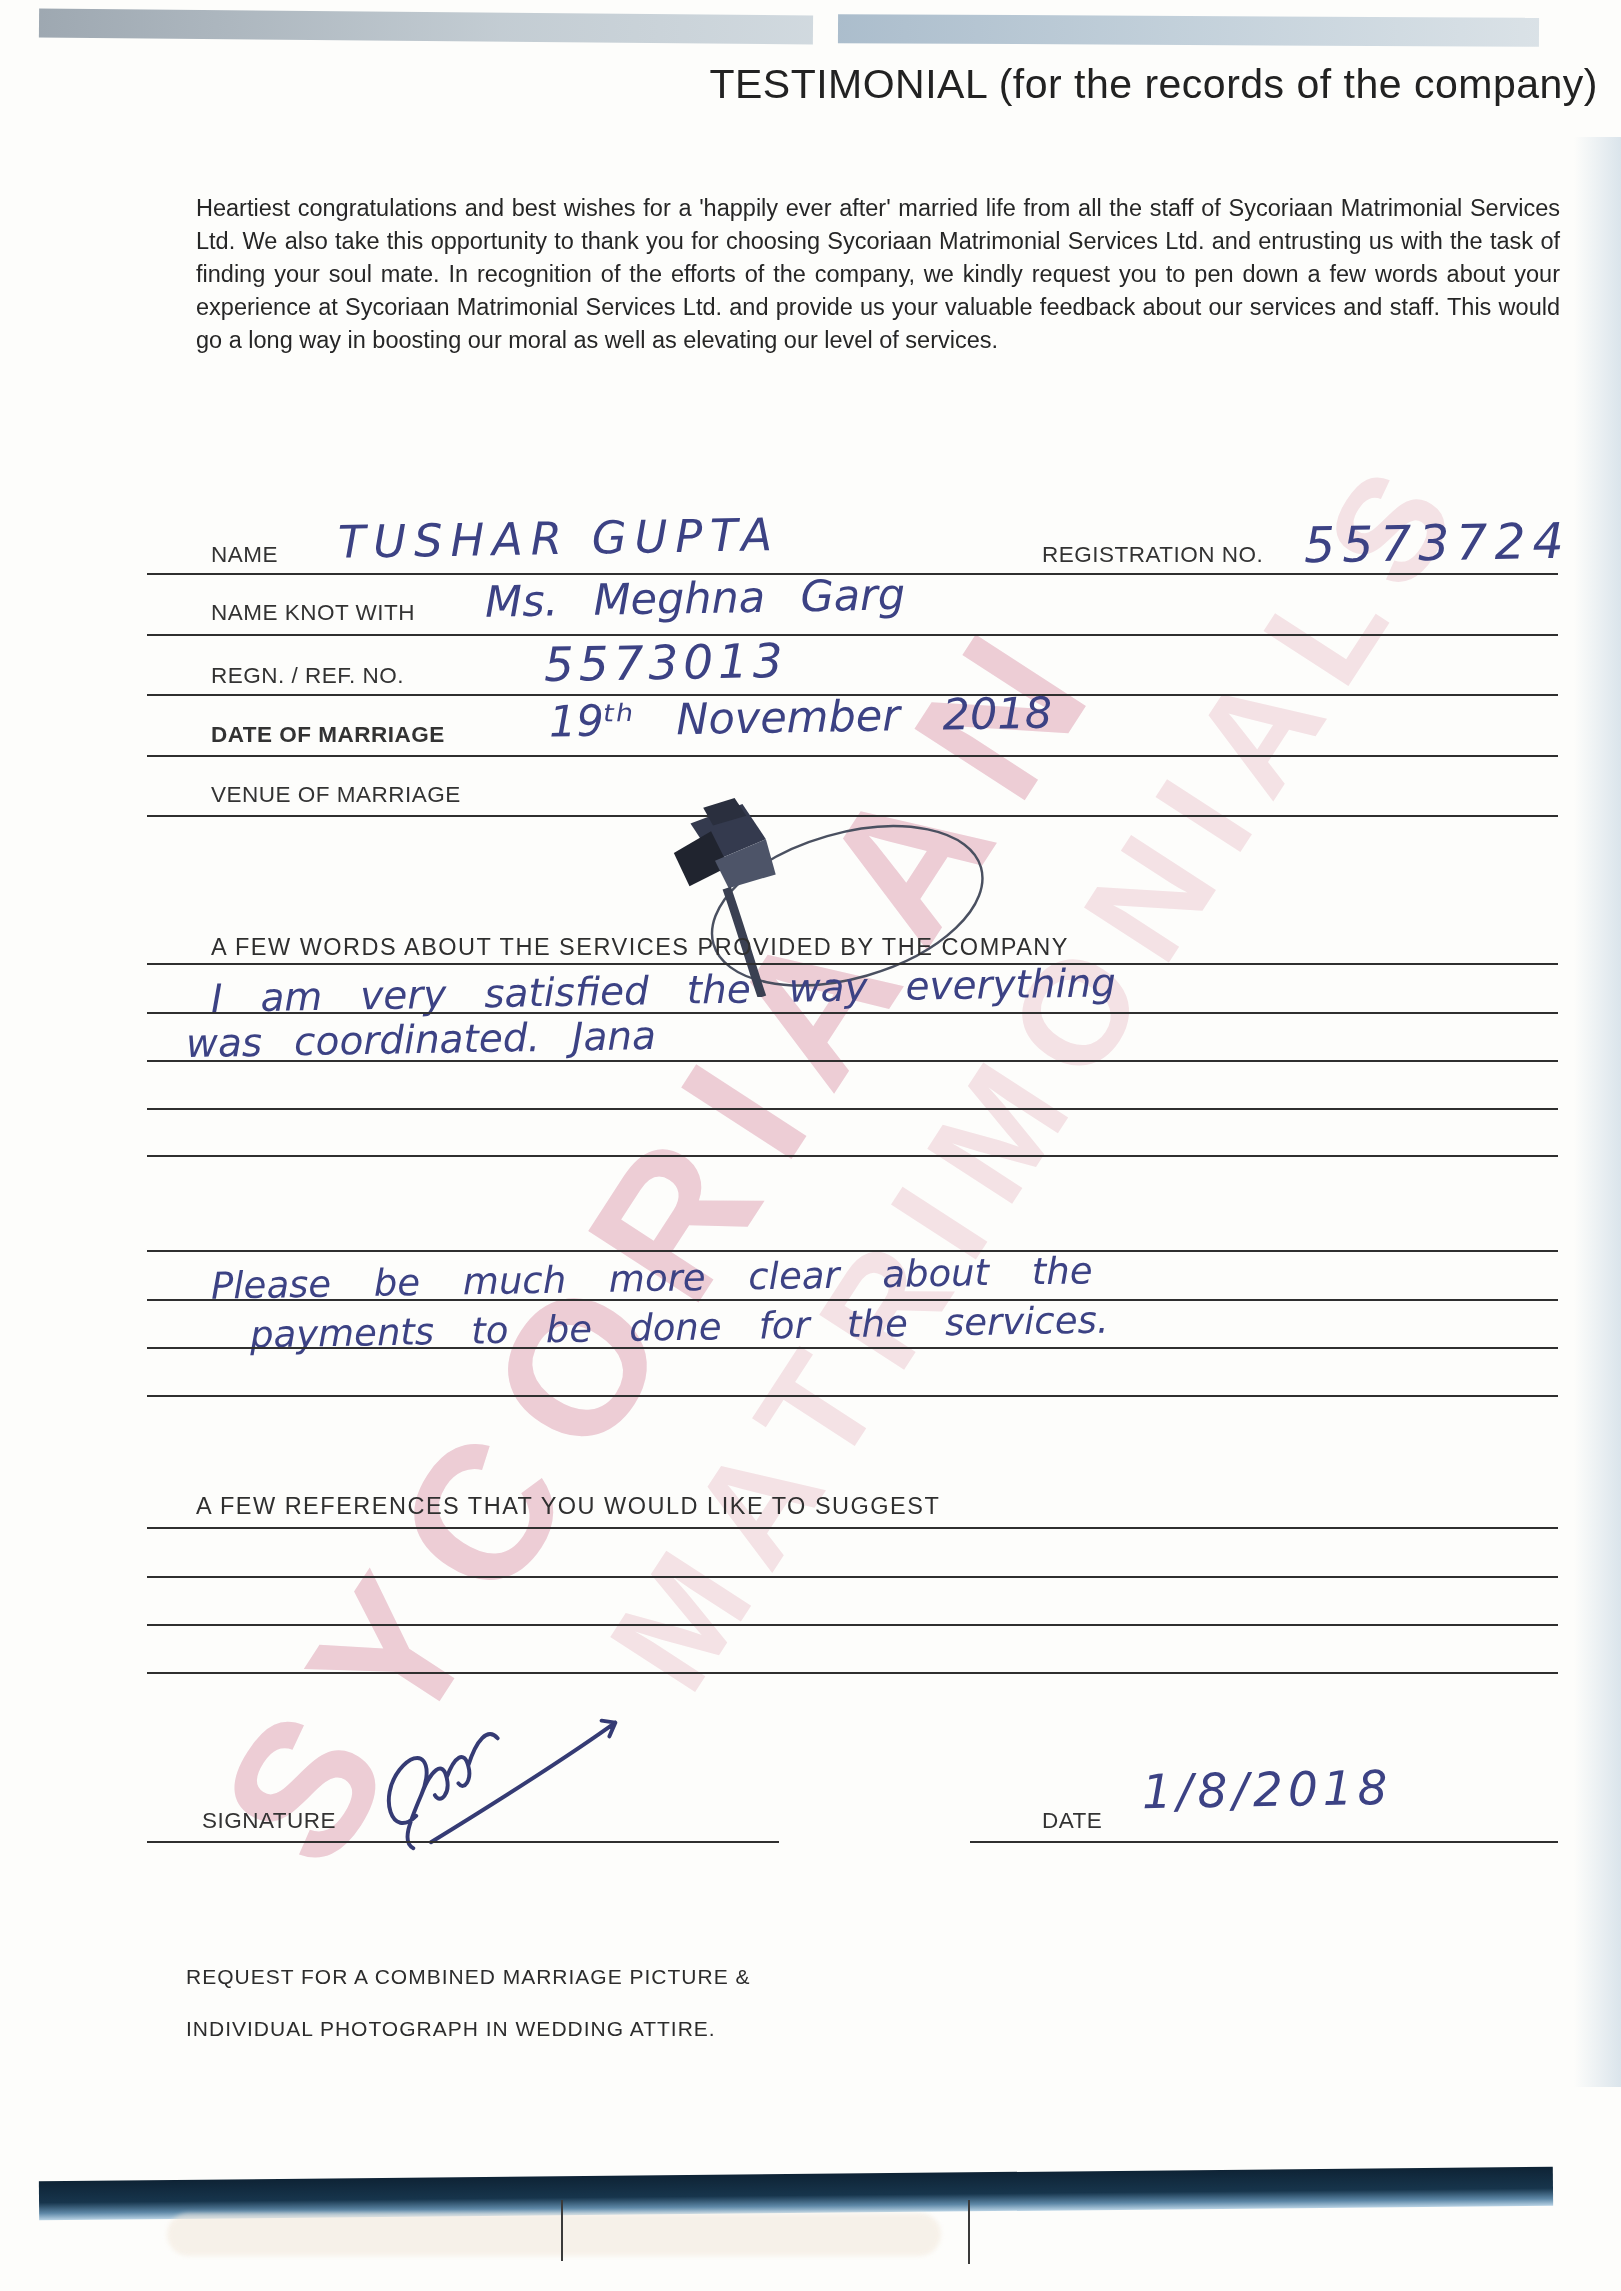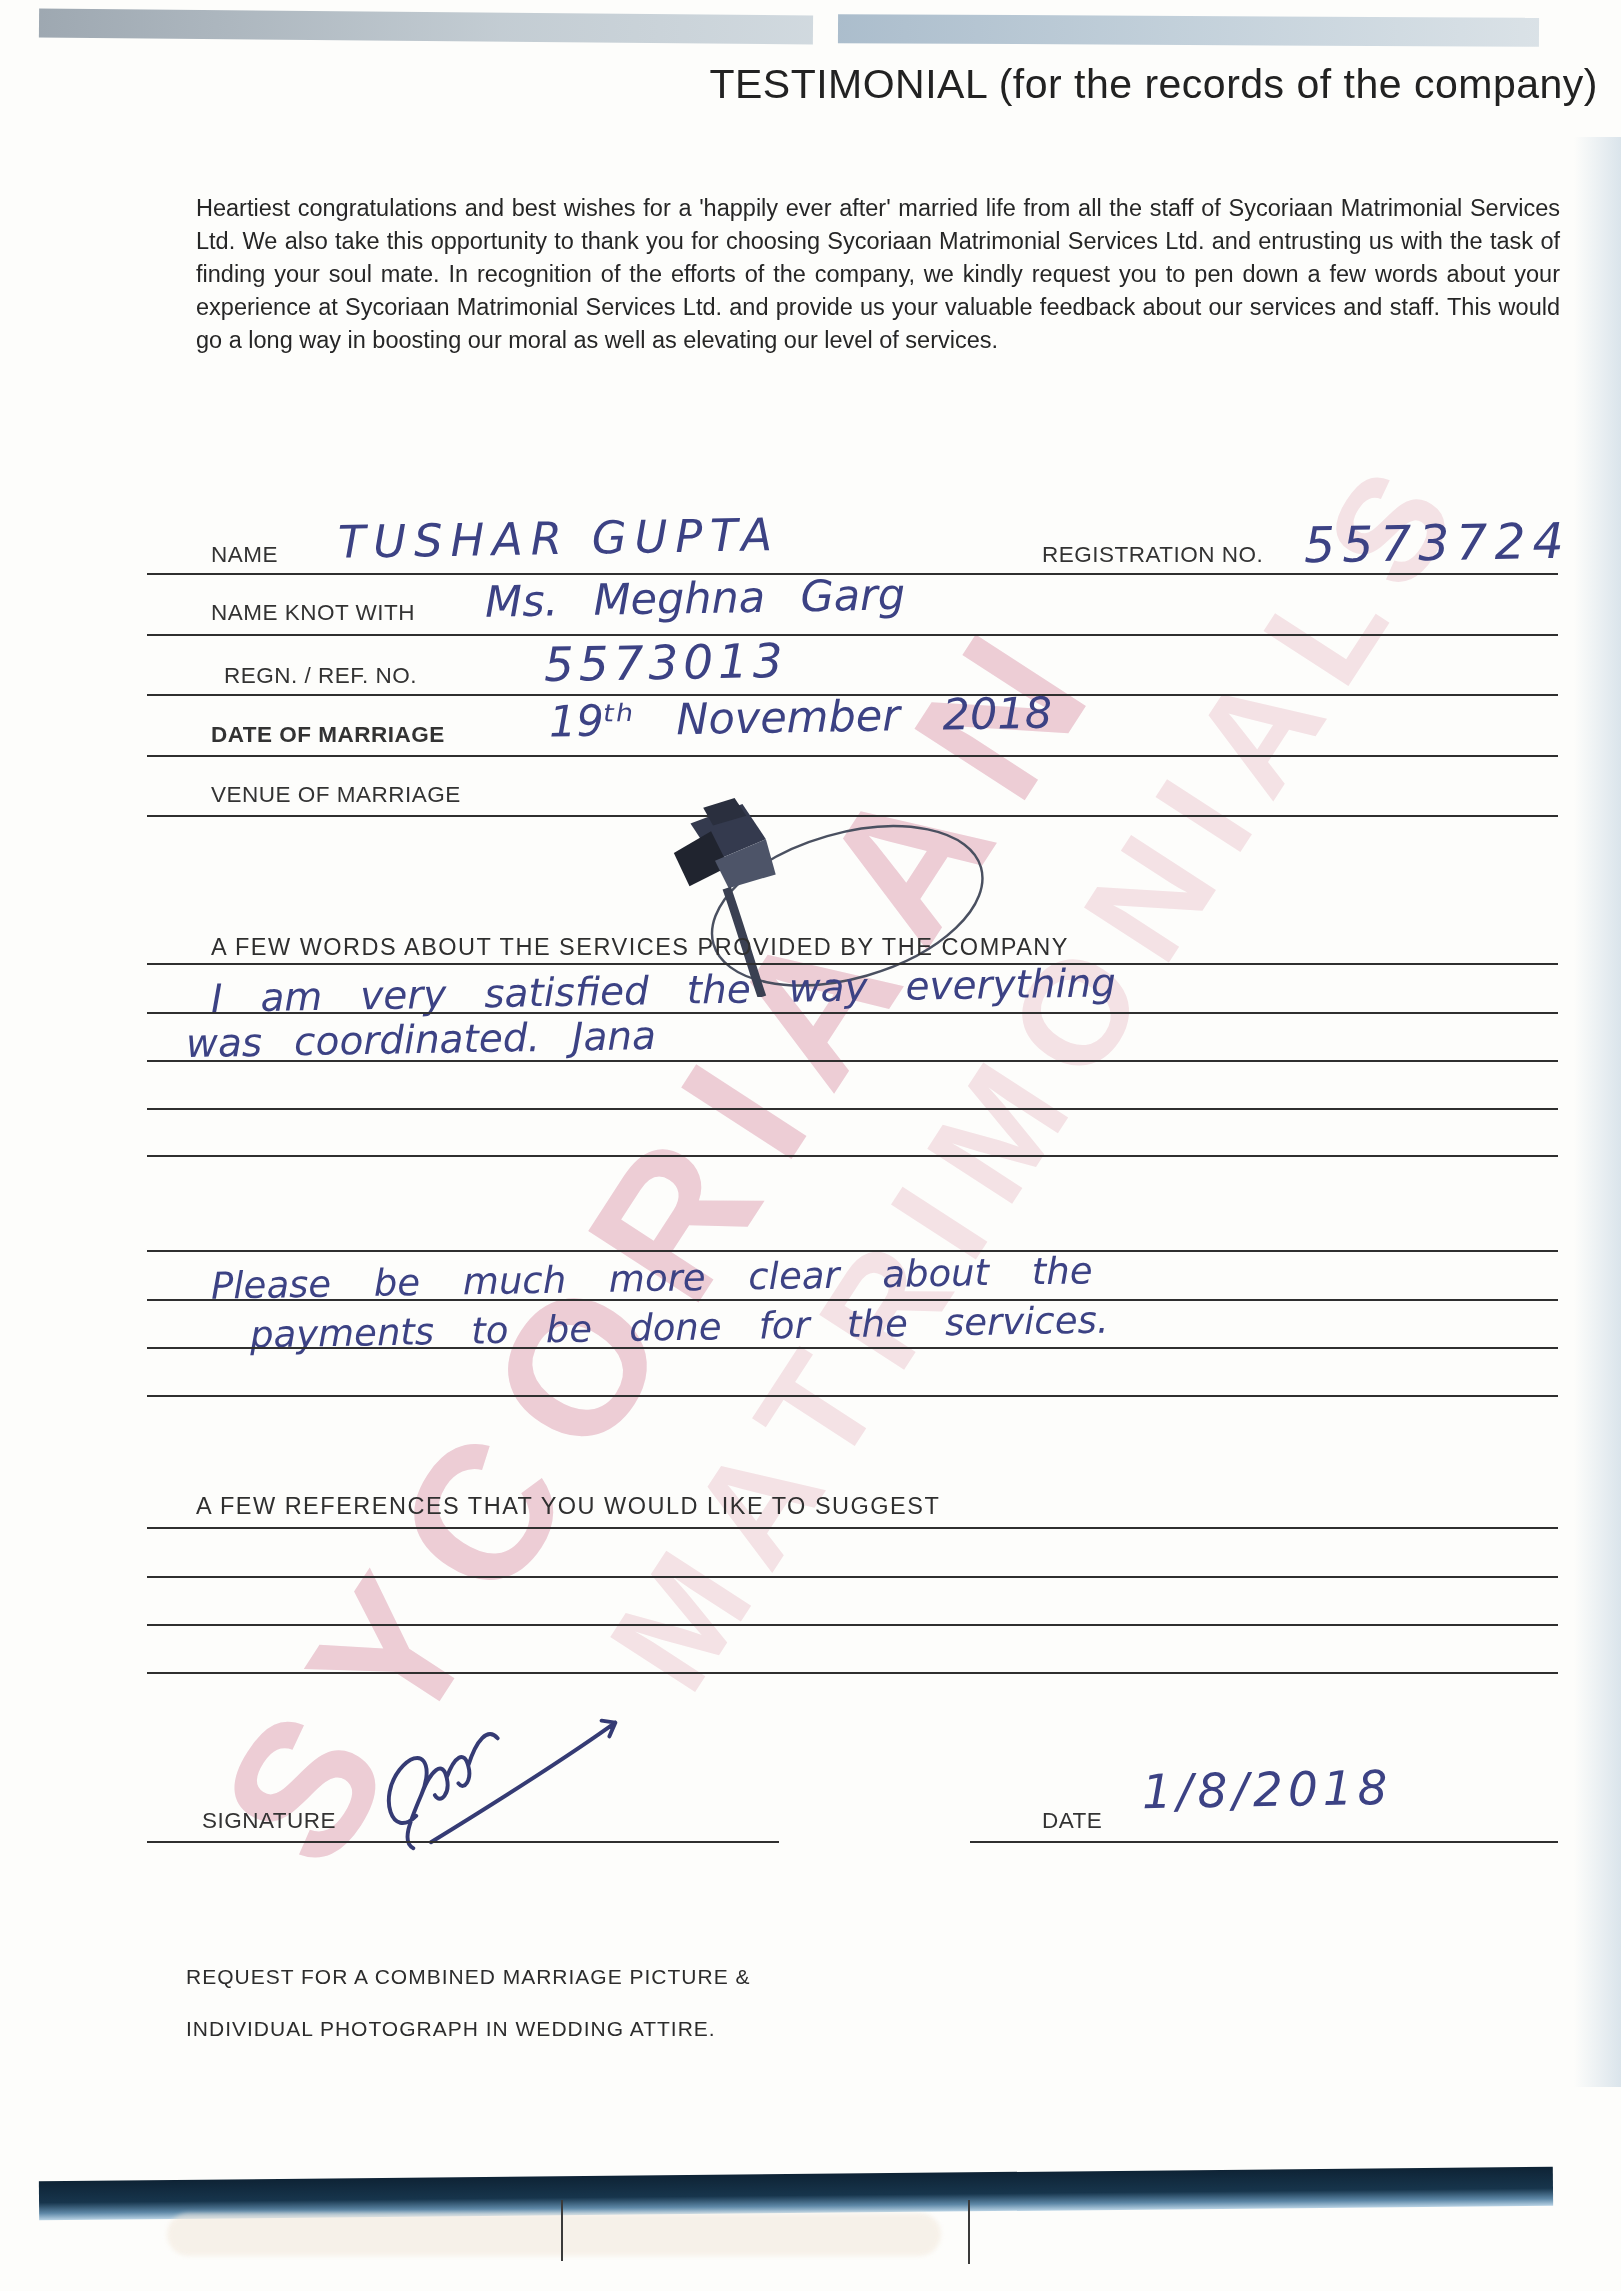--- a/index.html
+++ b/index.html
@@ -61,21 +61,21 @@
   <div class="label" style="left:211px; top:542px;">NAME</div>
   <div class="hw" style="left:338px; top:512px; font-size:45px; letter-spacing:7.8px;">TUSHAR GUPTA</div>
   <div class="label" style="left:1042px; top:542px;">REGISTRATION NO.</div>
   <div class="hw" style="left:1304px; top:515px; font-size:49px; letter-spacing:6.9px;">5573724</div>
   <div class="line" style="left:147px; top:573px; width:1411px;"></div>
 
   <div class="label" style="left:211px; top:600px;">NAME KNOT WITH</div>
   <div class="hw" style="left:485px; top:573px; font-size:43px; word-spacing:21.6px;">Ms. Meghna Garg</div>
   <div class="line" style="left:147px; top:634px; width:1411px;"></div>
 
-  <div class="label" style="left:224px; top:663px;">REGN. / REF. NO.</div>
+  <div class="label" style="left:211px; top:663px;">REGN. / REF. NO.</div>
   <div class="hw" style="left:544px; top:635px; font-size:47px; letter-spacing:4.9px;">5573013</div>
   <div class="line" style="left:147px; top:694px; width:1411px;"></div>
 
   <div class="label" style="left:211px; top:722px;font-weight:bold;">DATE OF MARRIAGE</div>
   <div class="hw" style="left:549px; top:692px; font-size:43px; word-spacing:29px;">19ᵗʰ November 2018</div>
   <div class="line" style="left:147px; top:755px; width:1411px;"></div>
 
   <div class="label" style="left:211px; top:782px;">VENUE OF MARRIAGE</div>
   <div class="line" style="left:147px; top:815px; width:1411px;"></div>
 

